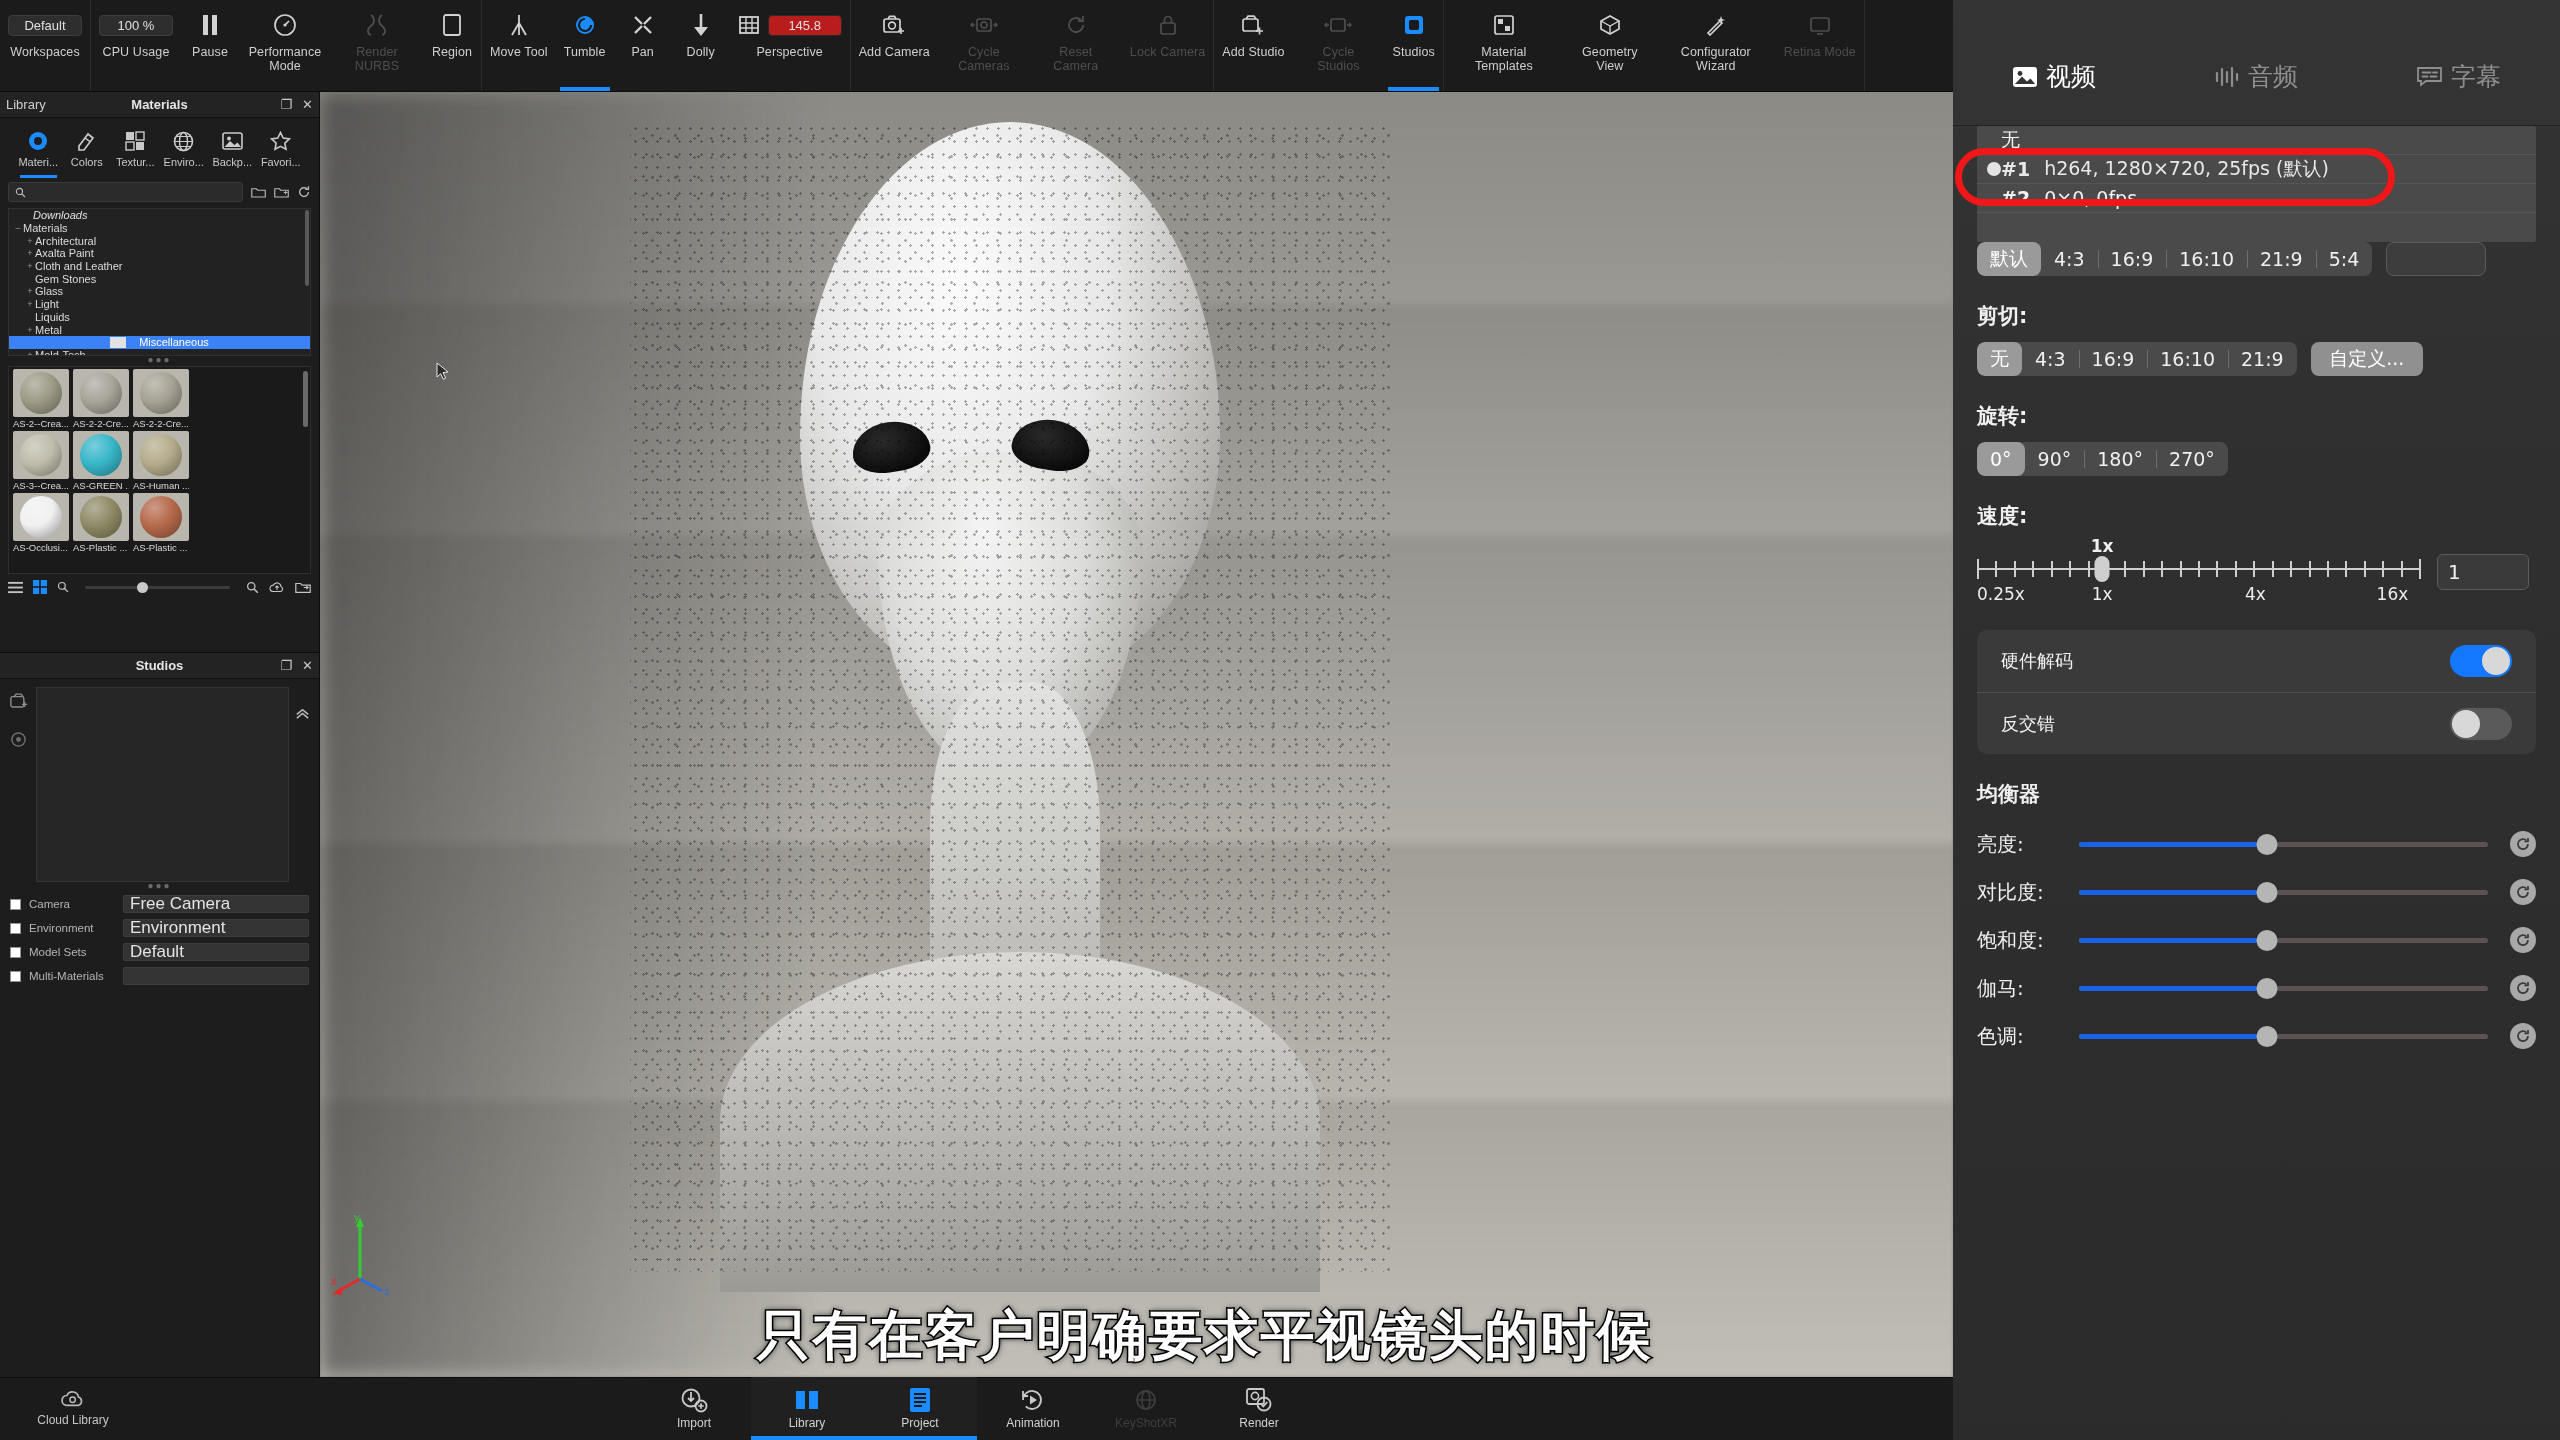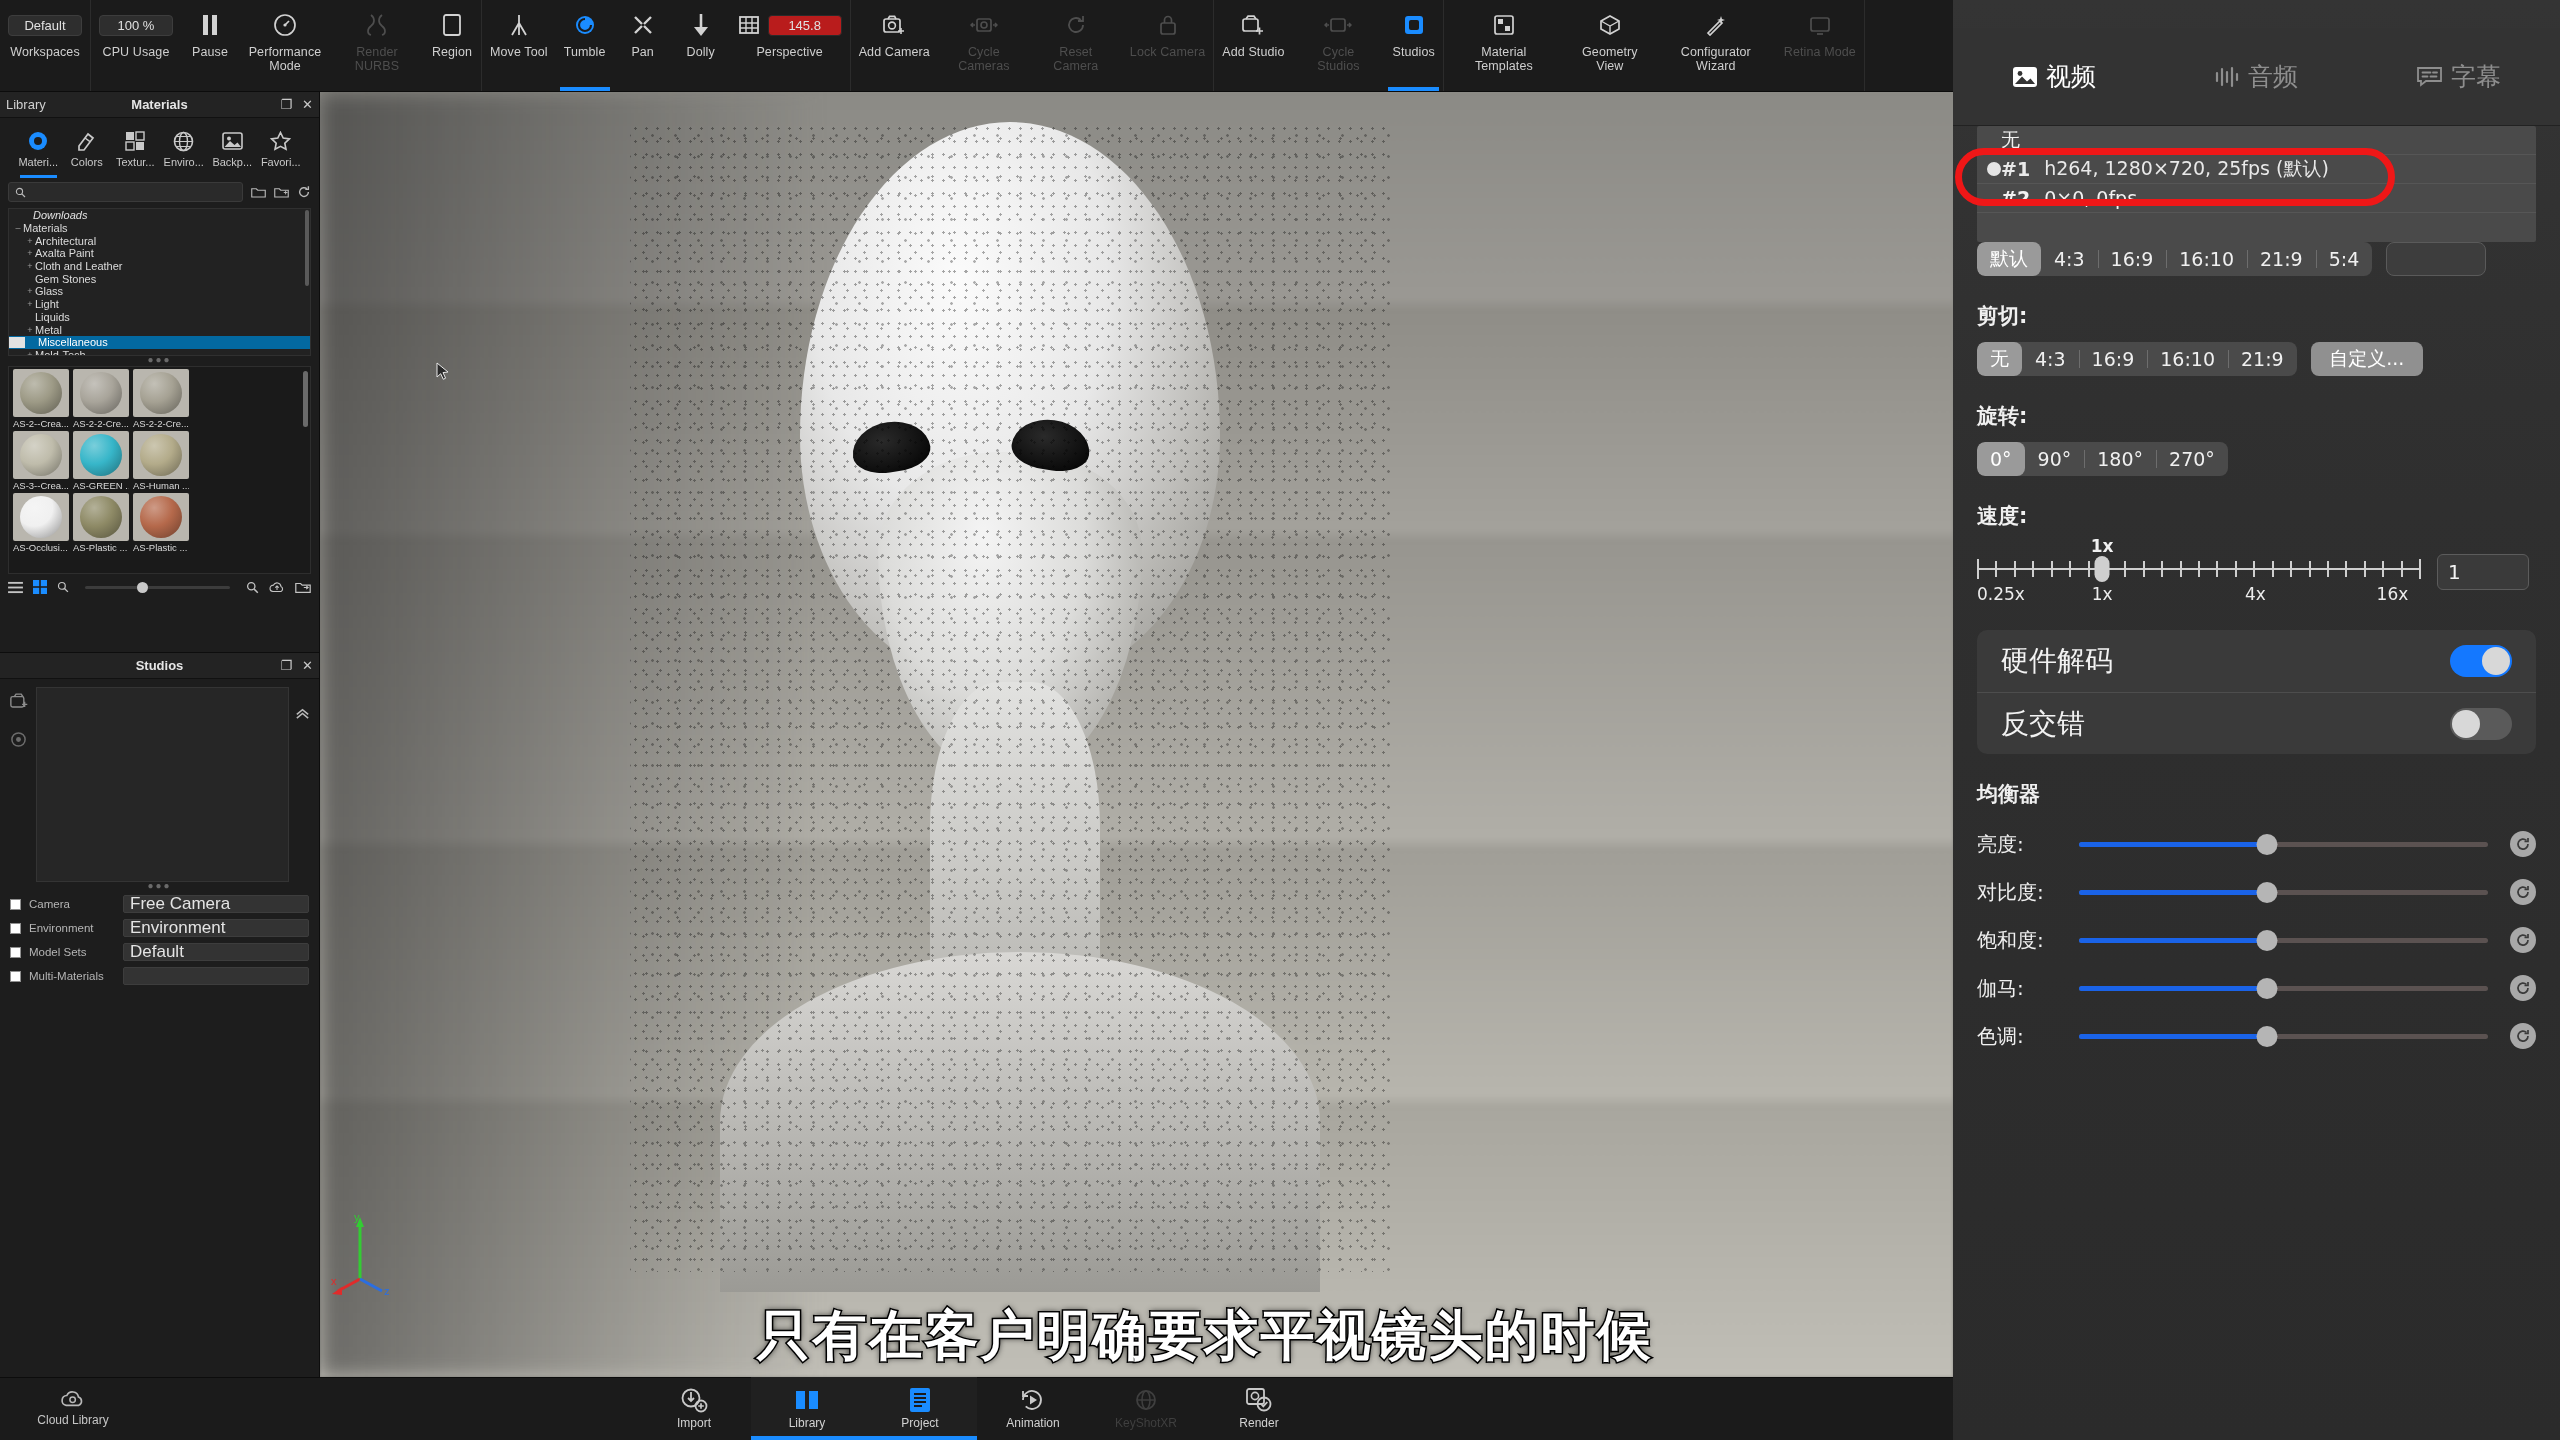--- a/index.html
+++ b/index.html
@@ -57,21 +57,21 @@
   .libsearch .field input { background:transparent; border:0; outline:0; color:#ddd; font-size:11px; width:100%;
                             font-family:inherit; }
   .libsearch .tool { color:#b9b9b9; cursor:pointer; }
 
   .tree { margin:2px 8px 0 8px; height:148px; background:#222; border:1px solid #303030; overflow:hidden; position:relative;}
   .tnode { height:12.7px; display:flex; align-items:center; font-size:11px; color:#dcdcdc; padding-left:4px; }
   .tnode .tw { width:10px; color:#9a9a9a; font-size:9px; text-align:center; flex:0 0 10px; }
   .tnode.lvl0 { padding-left:14px; font-style:italic; color:#e2e2e2; }
   .tnode.lvl1 { padding-left:4px; }
   .tnode.lvl2 { padding-left:16px; }
-  .tnode.sel { background:#0369a1; color:#fff; }
+  .tnode.sel { background:#3b82f6; color:#fff;justify-content:center; }
   .tnode.sel .swb { width:16px; height:11px; background:#e2e2e2; margin-right:3px; margin-left:-16px; flex:0 0 16px;}
   .tree .tscroll { position:absolute; right:1px; top:1px; width:4px; height:76px; background:#5a5a5a; border-radius:2px;}
 
   .grip { text-align:center; color:#6a6a6a; font-size:10px; letter-spacing:2px; line-height:8px; height:10px; }
 
   .swgrid { margin:0 8px; height:208px; background:#1a1a1a; border:1px solid #2e2e2e; position:relative; overflow:hidden; }
   .swrow { display:flex; gap:4px; padding:2px 4px 0 4px; }
   .swcell { width:56px; }
   .swimg { width:56px; height:48px; border-radius:2px; position:relative; overflow:hidden;
            background:#b9b6ae; }
@@ -207,21 +207,21 @@
   .spd .topmark { position:absolute; left:28.3%; top:-6px; transform:translateX(-50%); font-size:17px; color:#f0f0f0;
                   font-family:"DejaVu Sans","Liberation Sans",sans-serif; font-weight:bold;}
   .spd .scale { position:relative; height:22px; margin-top:4px; font-size:17px; color:#ececec;
                 font-family:"DejaVu Sans","Liberation Sans",sans-serif; }
   .spd .scale span { position:absolute; }
   .spd-val { width:92px; height:36px; background:#3a3a3a; border:1px solid #5c5c5c; border-radius:6px;
              display:flex; align-items:center; padding:0 10px; font-size:20px; color:#f2f2f2;
              font-family:"DejaVu Sans","Liberation Sans",sans-serif; margin-top:12px; }
 
   .togglecard { margin:24px 24px 0 24px; background:#3a3a3a; border-radius:10px; overflow:hidden; }
-  .togrow { height:62px; display:flex; align-items:center; padding:0 24px; font-size:28px; color:#f2f2f2;
+  .togrow { height:62px; display:flex; align-items:center; padding:0 24px; font-size:18px; color:#f2f2f2;
             font-family:Liberation Mono, monospace; }
   .togrow + .togrow { border-top:1px solid #4d4d4d; }
   .switch { margin-left:auto; width:62px; height:32px; border-radius:16px; background:#5a5a5a; position:relative; }
   .switch.on { background:#1478ff; }
   .switch .dot { position:absolute; top:2px; left:2px; width:28px; height:28px; border-radius:50%; background:#d8d8d8; }
   .switch.on .dot { left:32px; }
 
   .eqrow { display:flex; align-items:center; padding:0 24px; height:48px; }
   .eqrow .nm { width:102px; font-size:20px; color:#f0f0f0; font-family:"DejaVu Sans","Liberation Sans",sans-serif; }
   .eqtrack { flex:1; height:5px; background:#5b5251; border-radius:3px; position:relative; margin-right:22px; }

